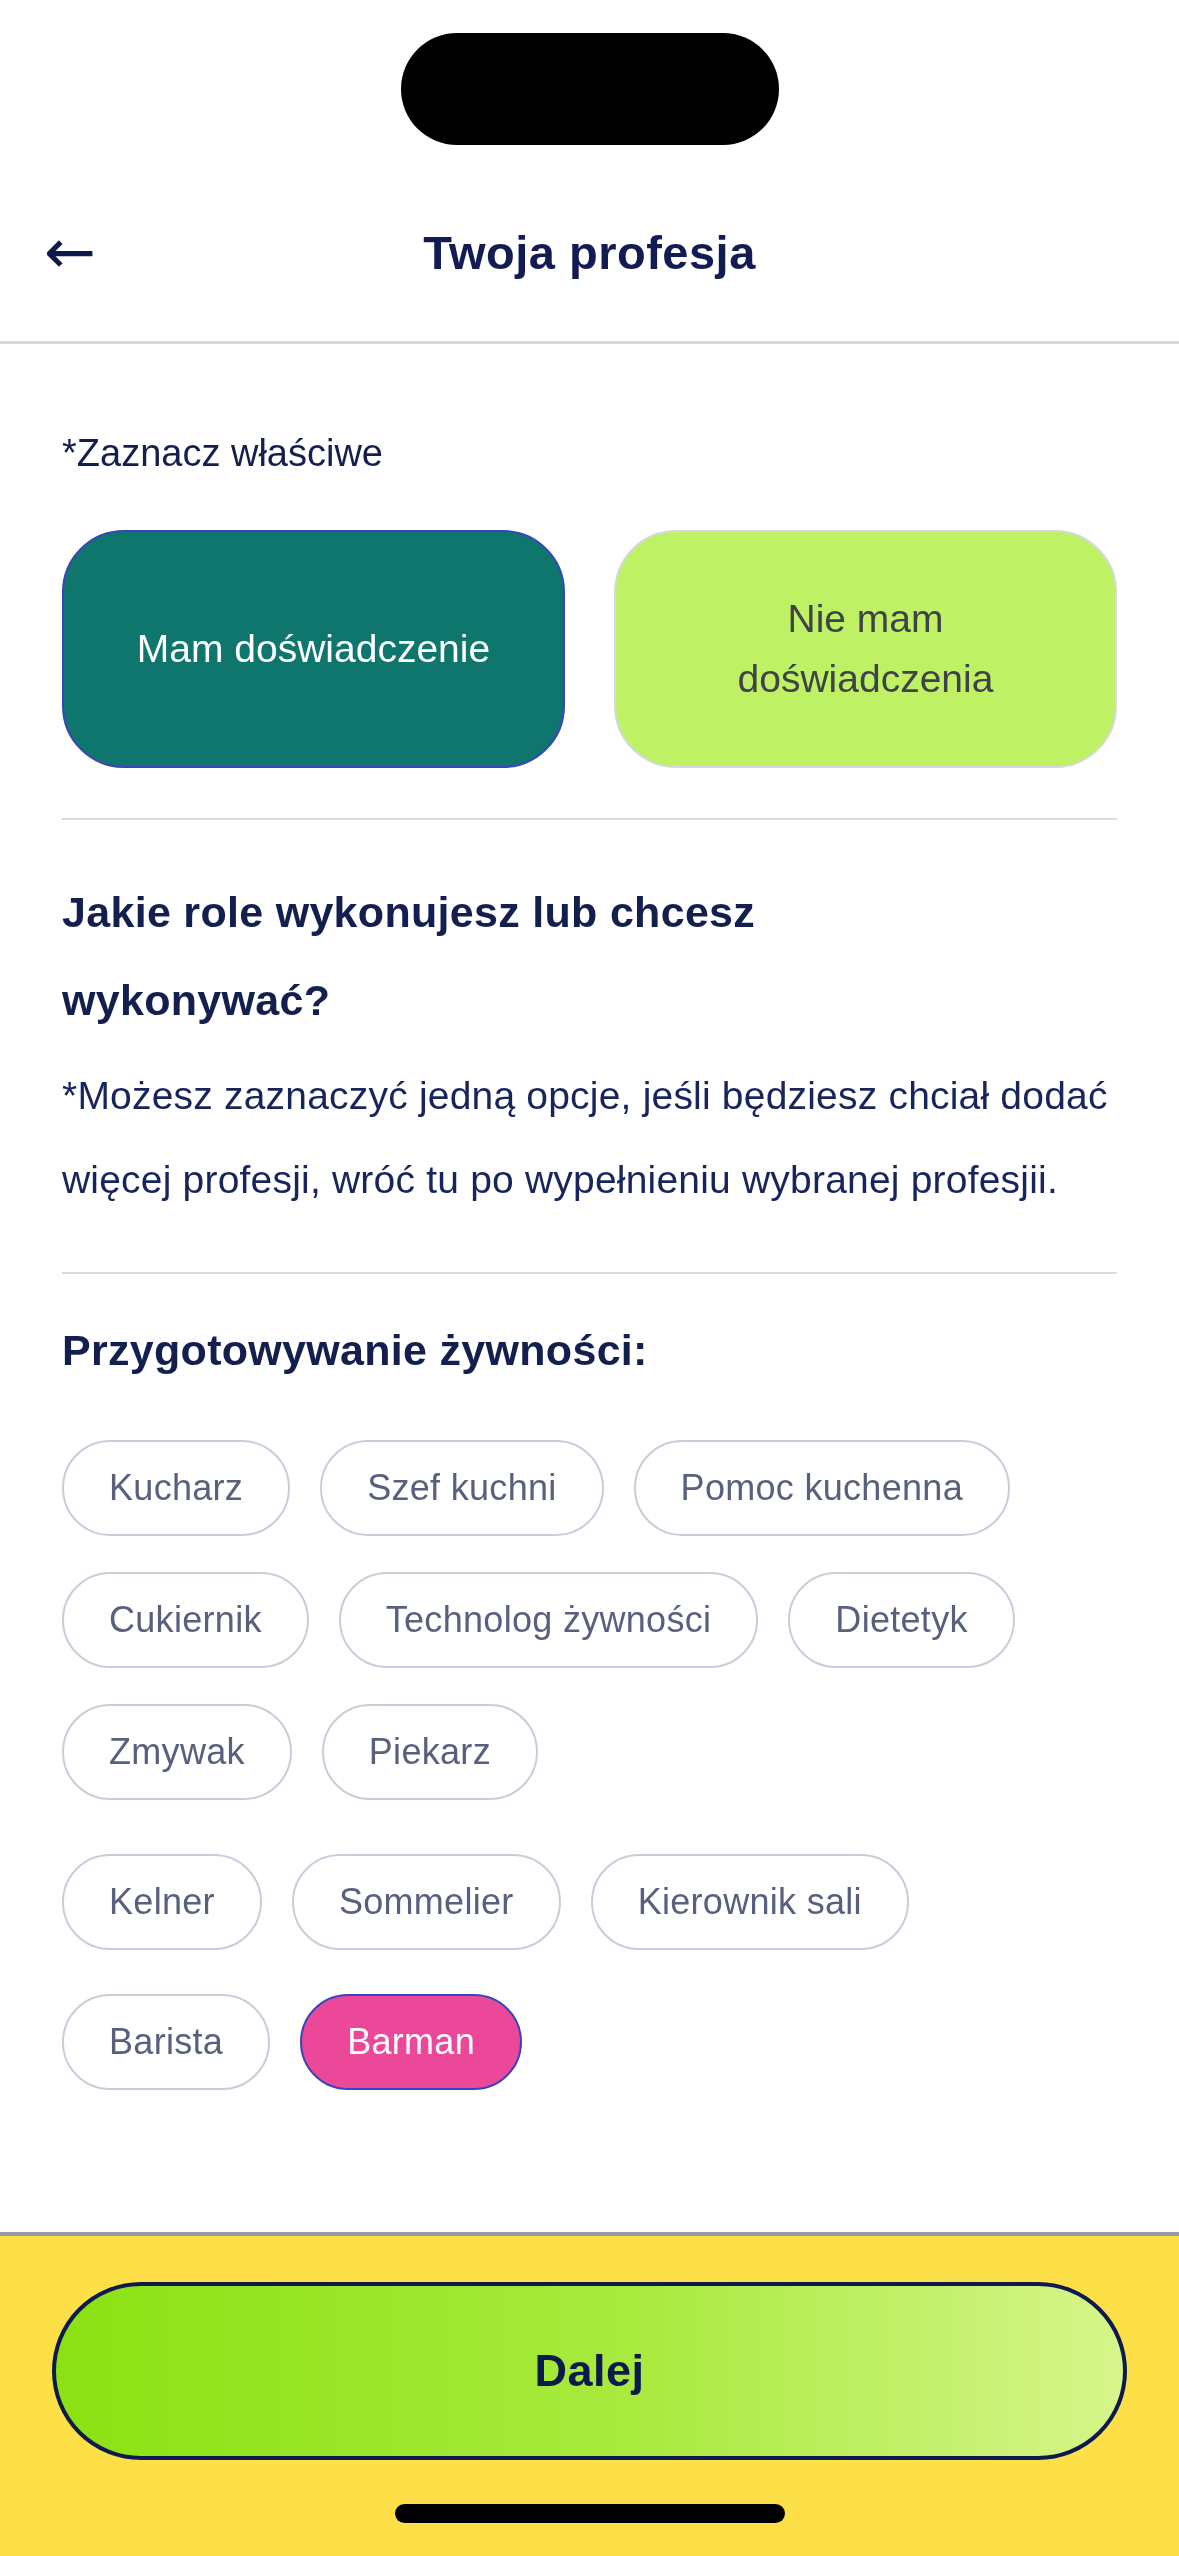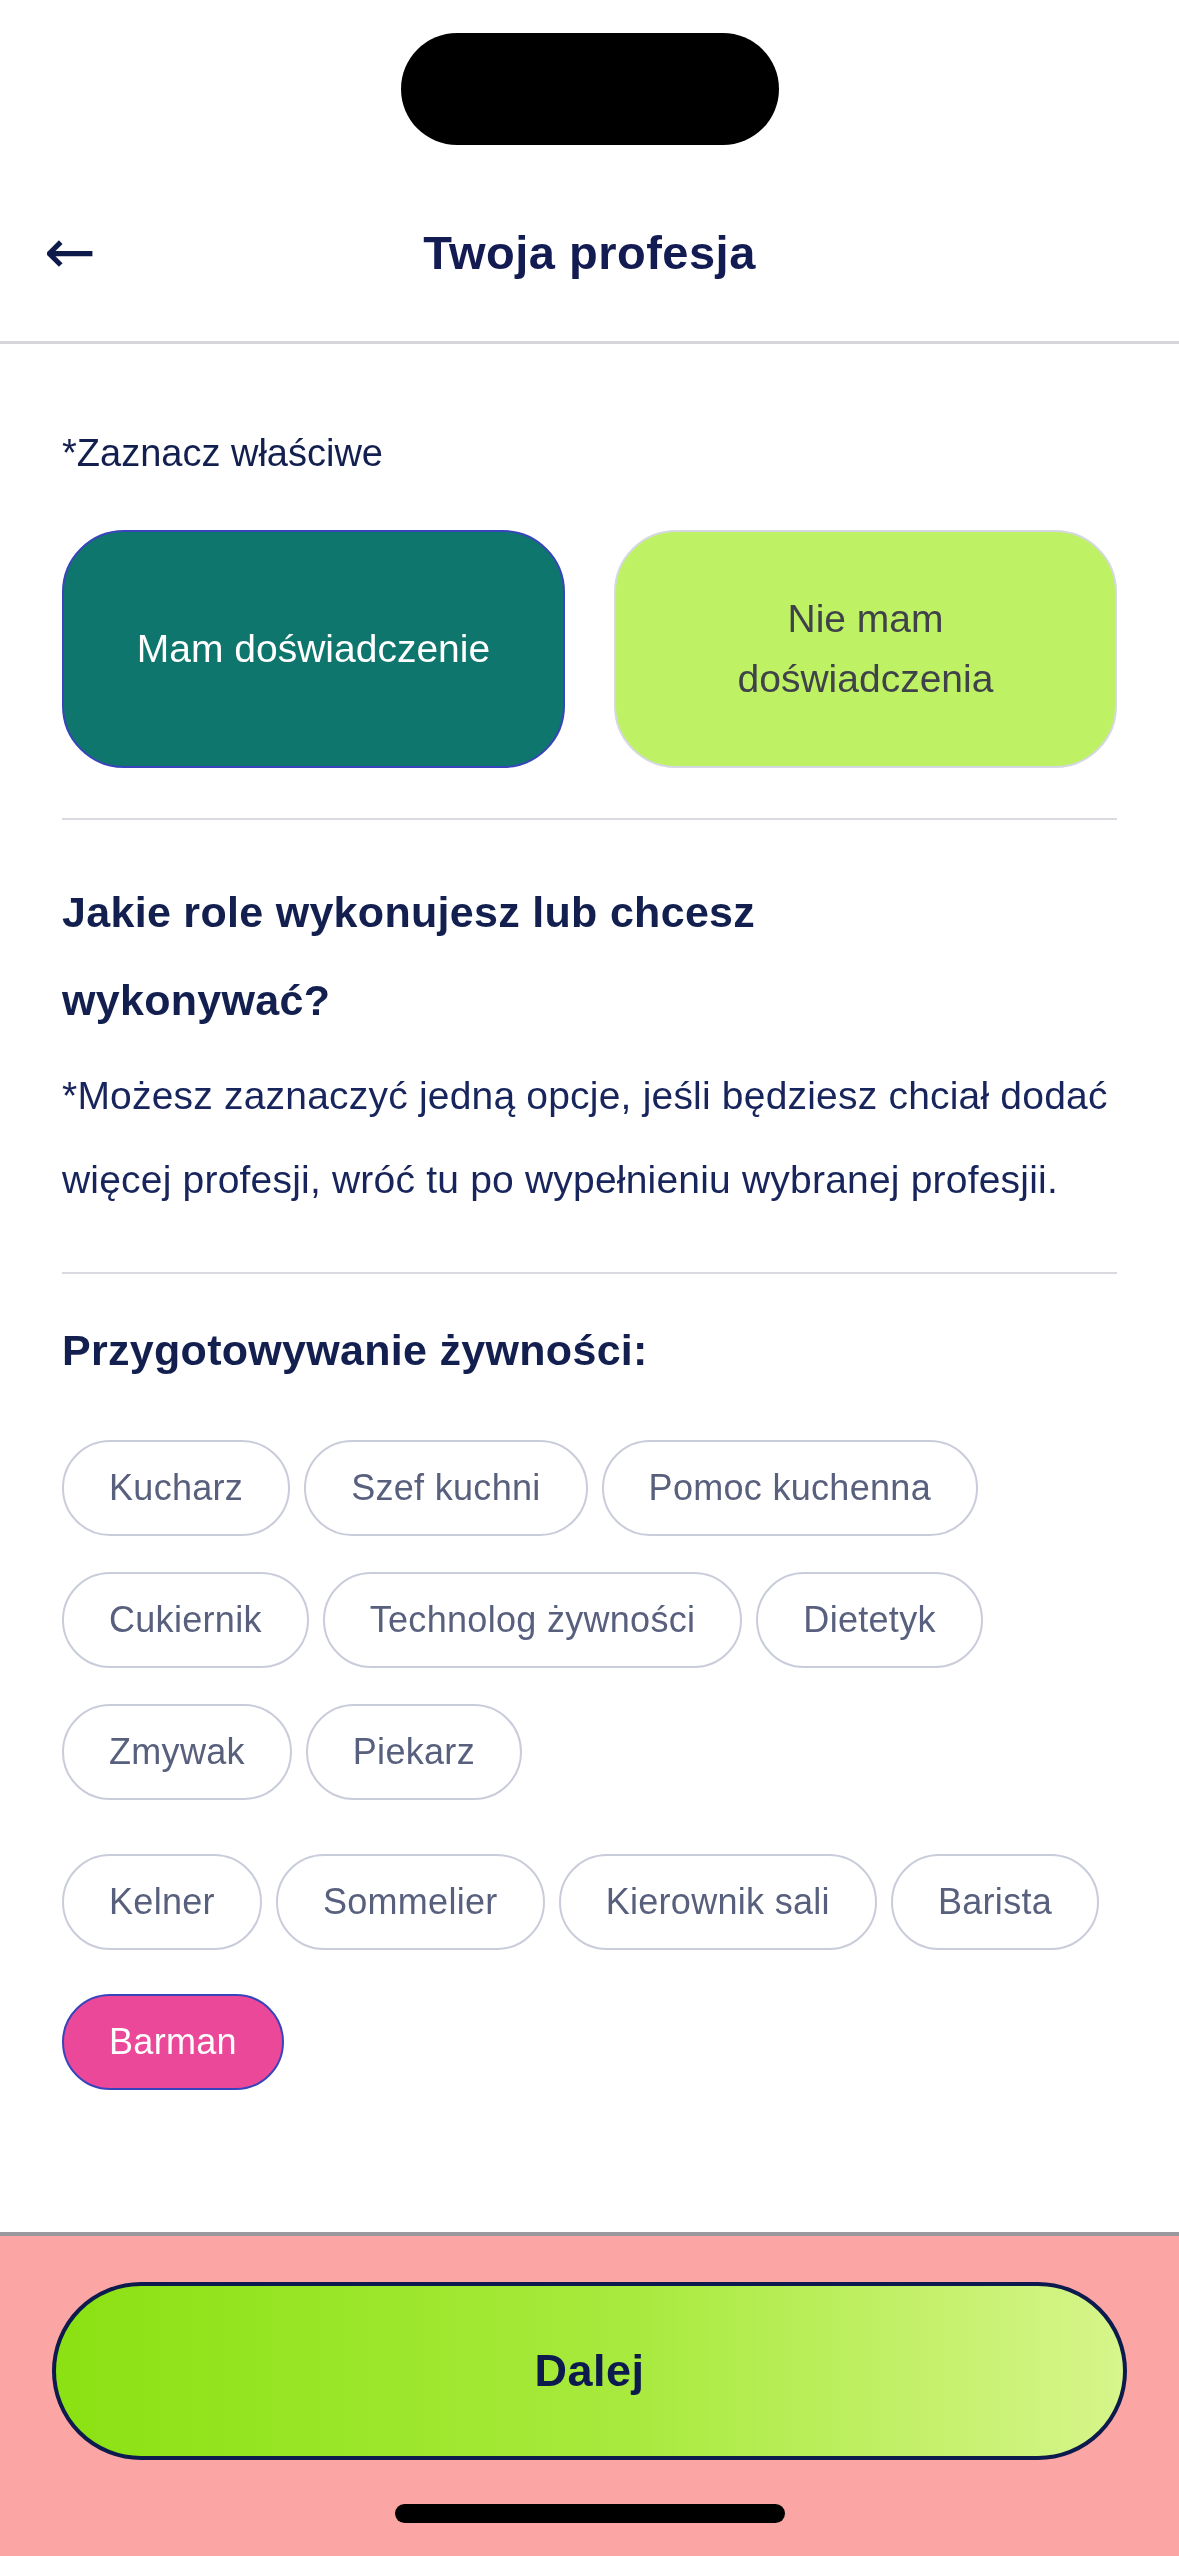--- a/index.html
+++ b/index.html
@@ -123,21 +123,21 @@
     font-size: 43px;
     font-weight: 700;
     color: #13204f;
     line-height: 56px;
     letter-spacing: 0.3px;
   }
   #groups .group-heading + .chips { margin-top: 62px; }
   .chips {
     display: flex;
     flex-wrap: wrap;
-    gap: 36px 14px;
+    gap: 36px 30px;
   }
   .chips.g1 { row-gap: 44px; margin-top: 54px; }
   .g0 + .group-heading { margin-top: 64px; }
   .chip {
     height: 96px;
     padding: 0 45px;
     display: inline-flex;
     align-items: center;
     justify-content: center;
     background: #ffffff;
@@ -155,21 +155,21 @@
     background: #ec4899;
     border-color: #3844bb;
     color: #ffffff;
   }
 
   
   .bottom-bar {
     position: absolute;
     left: 0; right: 0; bottom: 0;
     height: 320px;
-    background: #fca5a5;
+    background: #fde047;
     border-top: 4px solid #9a9a9e;
     z-index: 2;
   }
   .next {
     position: absolute;
     left: 52px; right: 52px; top: 46px;
     height: 178px;
     border-radius: 90px;
     border: 4px solid #0d1a4d;
     background: linear-gradient(90deg, #8be112 0%, #a9ea3f 55%, #d7f58b 100%);

